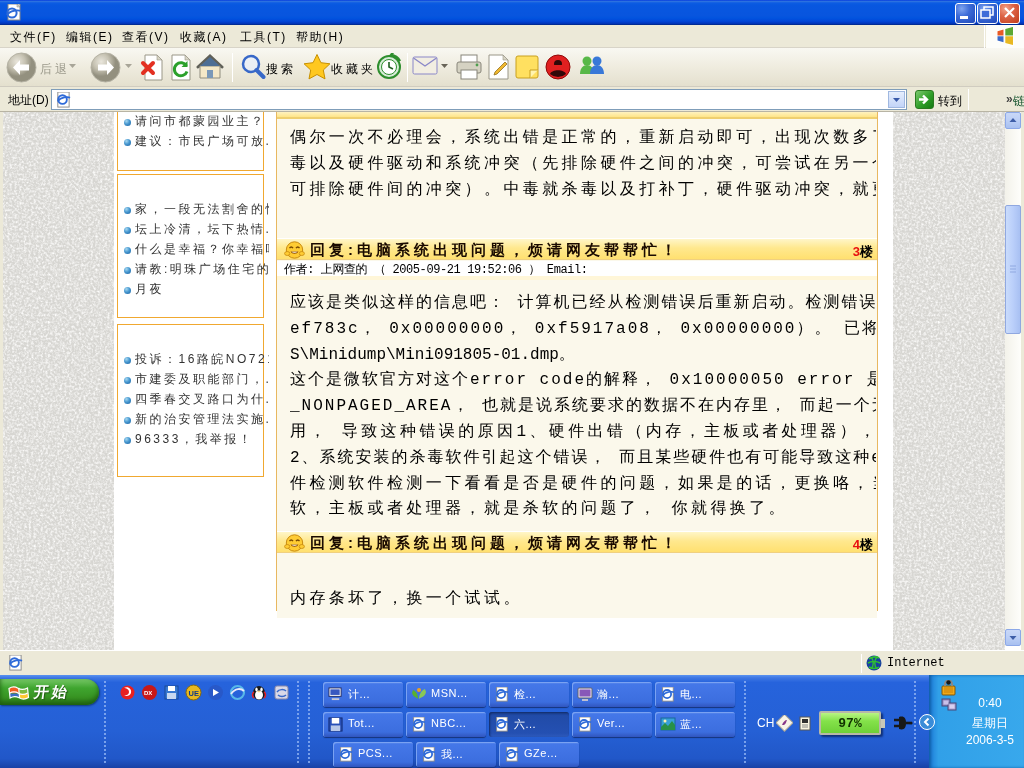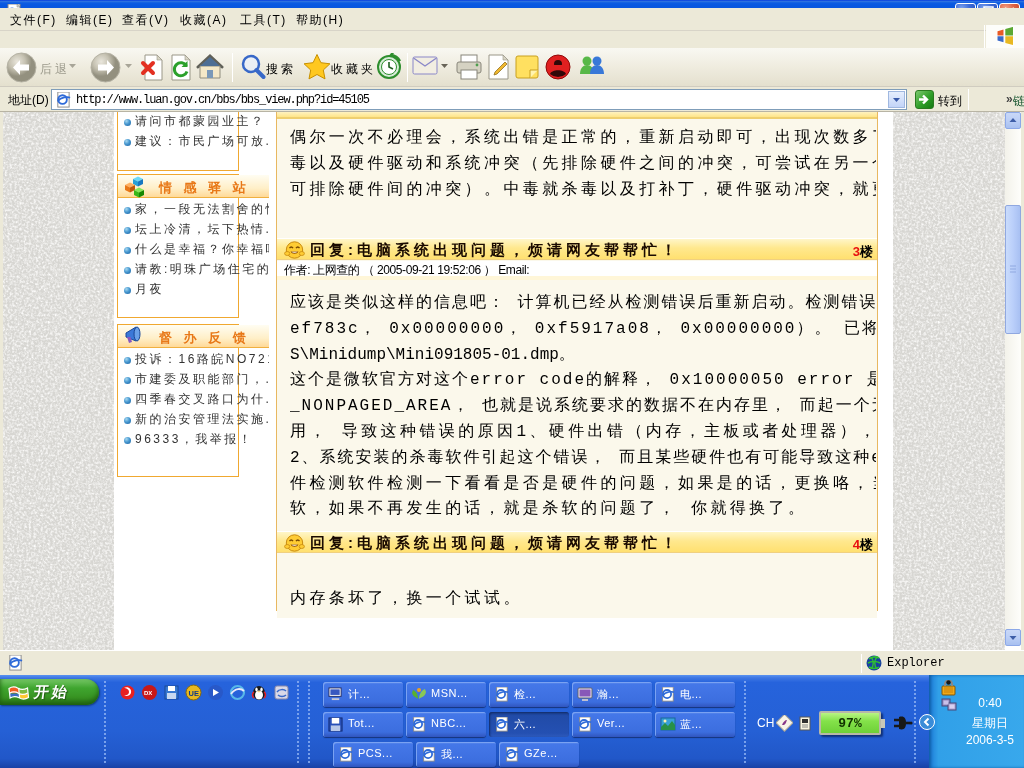--- a/index.html
+++ b/index.html
@@ -6,21 +6,21 @@
 .abs{position:absolute}
 
 #titlebar{position:absolute;left:0;top:0;width:1024px;height:25px;
 background:linear-gradient(180deg,#0831D9 0%,#1D6AE5 4%,#2B71E0 6%,#1662E2 10%,#0B5BE2 14%,#0857E0 20%,#0855DE 63%,#0254DE 72%,#0146D8 85%,#0130B0 97%,#00215E 100%);}
 #titlebar .ttext{position:absolute;left:27px;top:4px;color:#fff;font:bold 13px "Liberation Mono",monospace;letter-spacing:1.5px;white-space:nowrap}
 .winbtn{position:absolute;top:3px;width:21px;height:21px;border-radius:3px;border:1px solid #fff;color:#fff;text-align:center}
 #btnmin{left:955px;background:radial-gradient(circle at 30% 25%,#7FA4EF 0%,#3D6CD8 40%,#1E48B8 100%)}
 #btnmax{left:977px;background:radial-gradient(circle at 30% 25%,#7FA4EF 0%,#3D6CD8 40%,#1E48B8 100%)}
 #btncls{left:999px;background:radial-gradient(circle at 30% 25%,#F2A38A 0%,#DD6547 40%,#C03C1A 100%)}
 
-#menubar{position:absolute;left:0;top:8px;width:1024px;height:23px;background:#ECE9D8;border-bottom:1px solid #D8D4C8}
+#menubar{position:absolute;left:0;top:25px;width:1024px;height:23px;background:#ECE9D8;border-bottom:1px solid #D8D4C8}
 #menubar span{position:absolute;top:4px;font-size:12px;color:#000;white-space:nowrap;letter-spacing:1.5px}
 #menusep{position:absolute;left:984px;top:25px;width:1px;height:23px;background:#C8C4B8;border-right:1px solid #fff}
 
 #toolbar{position:absolute;left:0;top:48px;width:1024px;height:39px;background:linear-gradient(180deg,#F9F8F2 0%,#EFECDF 50%,#E4E0CE 100%);border-bottom:1px solid #D0CCC0}
 .tbsep{position:absolute;top:5px;width:1px;height:29px;background:#C9C5B6;border-right:1px solid #FFF}
 .tbtext{position:absolute;font-size:12px;color:#000;top:13px;white-space:nowrap;letter-spacing:3px}
 .tbgray{color:#9C9A8C}
 
 #addrbar{position:absolute;left:0;top:87px;width:1024px;height:25px;background:#ECE9D8;border-bottom:1px solid #B8B4A4}
 #addrlabel{position:absolute;left:8px;top:5px;font-size:12px;color:#000}
@@ -37,38 +37,38 @@
 #texleft{position:absolute;left:0px;top:0;width:111px;height:538px}
 #texright{position:absolute;left:890px;top:0;width:112px;height:538px}
 #whitetable{position:absolute;left:111px;top:0;width:779px;height:538px;background:#fff}
 
 #vscroll{position:absolute;left:1002px;top:0;width:16px;height:534px;background:linear-gradient(90deg,#F3F2EA,#FEFEFB)}
 .sbtn{position:absolute;left:0;width:16px;height:17px;border-radius:2px;background:linear-gradient(180deg,#C9D8F8 0%,#BCCFF6 50%,#A8C0F0 100%);border:1px solid #8CA8E8;color:#3858A8;font-size:9px;text-align:center;line-height:15px}
 #sthumb{position:absolute;left:0;top:93px;width:16px;height:129px;border-radius:2px;background:linear-gradient(90deg,#CADCFC 0%,#BACFFA 50%,#A8C0F2 100%);border:1px solid #90A8E0}
 #contentedge{position:absolute;left:1018px;top:0;width:3px;height:538px;background:#ECE9D8}
 
 #sidebar{position:absolute;left:114px;top:0;width:153px;height:538px;font-size:12px}
-.sbox{position:absolute;left:0;width:122px;background:#fff;border:1px solid #F0A830}
+.sbox{position:absolute;left:0;width:147px;background:#fff;border:1px solid #F0A830}
 .shead{position:absolute;left:0;top:0;width:151px;height:23px;background:linear-gradient(180deg,#FFFDF2 0%,#FFEFC8 60%,#FFD998 100%);border-bottom:1px solid #F0B040}
 .shead svg{position:absolute;left:5px;top:0}
 .shead span{position:absolute;left:41px;top:4px;color:#E87818;font-weight:bold;font-size:13px;white-space:nowrap;letter-spacing:4px}
 .sitem{position:absolute;left:6px;width:145px;height:20px;line-height:20px;color:#333;white-space:nowrap;overflow:hidden;letter-spacing:2.5px}
 .sitem:before{content:"";display:inline-block;width:7px;height:7px;margin-right:4px;border-radius:50%;background:radial-gradient(circle at 35% 30%,#A8D8F0 0%,#4898D0 45%,#1860A0 100%);vertical-align:-1px}
 #mainc{position:absolute;left:273px;top:0;width:602px;height:499px;background:#FBF8EB;border-left:1px solid #E8B860;border-right:1px solid #E8B860;border-bottom:1px solid #E8B860}
 .ybandtop{position:absolute;left:0;top:0;width:600px;height:7px;background:linear-gradient(180deg,#FFF2C0,#FFE588);border-bottom:2px solid #EFCF70}
 .pbody{position:absolute;left:0;width:600px;background:#FBF8EB;padding-left:13px;font-size:16px;line-height:25.8px;color:#000;font-family:"Liberation Mono",monospace}
 .pbody div{white-space:nowrap;overflow:hidden;width:586px;letter-spacing:3.4px}
 .pbody div.lt{letter-spacing:0}
 .pbody div.mx{letter-spacing:2px}
 .phead{position:absolute;left:0;width:600px;height:22px;background:linear-gradient(180deg,#FFF6C8 0%,#FFE88E 45%,#FFE070 100%);border-top:1px solid #fff;border-bottom:1px solid #F0D080}
 .phead b{position:absolute;left:33px;top:2px;font-size:15px;color:#1A0A00;letter-spacing:4px;white-space:nowrap}
 .phead .floor{position:absolute;right:4px;top:4px;font-size:13px;font-weight:bold;color:#000}
 .phead .floor i{color:#E81010;font-style:normal}
 .smiley{position:absolute;left:7px;top:1px;width:21px;height:20px}
-.pauth{position:absolute;left:0;width:600px;height:19px;background:#fff;border-bottom:4px solid #FFF6D8;padding-left:7px;font-size:12px;letter-spacing:-0.4px;line-height:19px;color:#000;font-family:Liberation Sans, sans-serif;white-space:nowrap}
+.pauth{position:absolute;left:0;width:600px;height:19px;background:#fff;border-bottom:4px solid #FFF6D8;padding-left:7px;font-size:12px;letter-spacing:-0.4px;line-height:19px;color:#000;font-family:Liberation Mono, monospace;white-space:nowrap}
 
 #statusbar{position:absolute;left:0;top:650px;width:1024px;height:25px;background:#ECE9D8;border-top:1px solid #fff}
 
 #taskbar{position:absolute;left:0;top:675px;width:1024px;height:93px;background:linear-gradient(180deg,#5A93F0 0%,#3E77E4 3%,#2663DC 8%,#2560D5 60%,#2157C8 90%,#1941A5 100%)}
 #startbtn{position:absolute;left:0;top:4px;width:99px;height:26px;border-radius:0 13px 13px 0;background:linear-gradient(180deg,#76C766 0%,#3FA52F 35%,#389423 70%,#2E7D1A 100%);box-shadow:inset 0 -3px 5px #1E5E10,1px 1px 2px #123A78}
 #startbtn svg{position:absolute;left:7px;top:3px}
 #startbtn span{position:absolute;left:34px;top:4px;color:#fff;font-weight:bold;font-size:15px;letter-spacing:3px;transform:skewX(-8deg);text-shadow:1px 1px 1px #205810}
 .qsep{position:absolute;top:5px;width:2px;height:83px;background-image:radial-gradient(circle,#8FB2F2 1px,transparent 1.2px);background-size:2px 4px;opacity:.8}
 .tkb{position:absolute;width:80px;height:25px;border-radius:3px;background:linear-gradient(180deg,#5F8DEE 0%,#4477E8 10%,#3C6EDF 80%,#3055BE 100%);box-shadow:inset 1px 1px 0 #7AA2F2,0 1px 1px #16337A}
 .tkb svg{position:absolute;left:5px;top:5px}
@@ -214,21 +214,20 @@
 </div>
 
 <div id="addrbar">
   <span id="addrlabel">地址(D)</span>
   <div id="addrinput">
     <svg class="abs" style="left:3px;top:2px" width="16" height="16" viewBox="0 0 17 17">
         <rect x="3" y="0" width="12" height="16" fill="#fff" stroke="#888"></rect>
         <circle cx="8" cy="8" r="4.6" fill="none" stroke="#2E6AD8" stroke-width="2"></circle>
         <path d="M3 10c3-5 11-5 13-4" stroke="#2E6AD8" stroke-width="1.8" fill="none"></path>
       </svg>
-    <span class="url">http://www.luan.gov.cn/bbs/bbs_view.php?id=45105</span>
     <div id="addrdrop"><svg width="15" height="15">
           <path d="M4 6l3.5 4L11 6z" fill="#3858A8"></path>
         </svg></div>
   </div>
   <div id="gobtn"><svg width="17" height="17">
         <path d="M3 8.5h7M7 4.5l4 4-4 4" stroke="#fff" stroke-width="2.4" fill="none"></path>
       </svg></div>
   <span id="gotext">转到</span>
   <div id="addrsep2"></div>
   <span id="linktext">链接</span>
@@ -256,51 +255,27 @@
       <rect width="100%" height="100%" filter="url(#nz)"></rect>
       <rect width="100%" height="100%" filter="url(#nz2)"></rect>
     </svg>
   <div id="whitetable"></div>
   <div id="sidebar">
     <div class="sbox" style="top:-8px;height:67px">
       <div class="sitem" style="top:6px">请问市都蒙园业主？</div>
       <div class="sitem" style="top:26px">建议：市民广场可放...</div>
     </div>
     <div class="sbox" style="top:62px;height:144px">
-      <div class="shead">
-          <svg width="26" height="23" viewBox="0 0 26 23">
-            <g transform="translate(1,0)">
-              <path d="M9 4l5-2.5 5 2.5-5 2.5z" fill="#6CD8F8"></path>
-              <path d="M9 4v5l5 2.5v-5z" fill="#28A0D8"></path>
-              <path d="M19 4v5l-5 2.5v-5z" fill="#1878C0"></path>
-              <path d="M1 10l5-2.5 5 2.5-5 2.5z" fill="#FFB060"></path>
-              <path d="M1 10v5l5 2.5v-5z" fill="#E87818"></path>
-              <path d="M11 10v5l-5 2.5v-5z" fill="#C05808"></path>
-              <path d="M10 15l5-2.5 5 2.5-5 2.5z" fill="#88E858"></path>
-              <path d="M10 15v5l5 2.5v-5z" fill="#38B818"></path>
-              <path d="M20 15v5l-5 2.5v-5z" fill="#188800"></path>
-            </g>
-          </svg>
-          <span>情 感 驿 站</span>
-        </div>
       <div class="sitem" style="top:24px">家，一段无法割舍的情感</div>
       <div class="sitem" style="top:44px">坛上冷清，坛下热情...</div>
       <div class="sitem" style="top:64px">什么是幸福？你幸福吗？</div>
       <div class="sitem" style="top:84px">请教:明珠广场住宅的...</div>
       <div class="sitem" style="top:104px">月夜</div>
     </div>
     <div class="sbox" style="top:212px;height:153px">
-      <div class="shead">
-          <svg width="24" height="20" viewBox="0 0 24 20">
-            <path d="M3 8l10-6v14L3 12z" fill="#3B78D8" stroke="#1A4898"></path>
-            <ellipse cx="14" cy="9" rx="3" ry="7" fill="#6AA0E8" stroke="#1A4898"></ellipse>
-            <path d="M4 12l2 6 3-1-1.5-5z" fill="#8858C0"></path>
-          </svg>
-          <span>督 办 反 馈</span>
-        </div>
       <div class="sitem" style="top:24px">投诉：16路皖NO7213...</div>
       <div class="sitem" style="top:44px">市建委及职能部门，...</div>
       <div class="sitem" style="top:64px">四季春交叉路口为什...</div>
       <div class="sitem" style="top:84px">新的治安管理法实施...</div>
       <div class="sitem" style="top:104px">96333，我举报！</div>
     </div>
   </div>
   <div id="mainc">
     <div class="ybandtop"></div>
     <div class="pbody" style="top:9px;height:115px;padding-top:5px">
@@ -324,21 +299,21 @@
     <div class="pauth" style="top:149px">作者: 上网查的 （ 2005-09-21 19:52:06 ） Email:</div>
     <div class="pbody" style="top:172px;height:242px;padding-top:7px">
       <div class="mx">应该是类似这样的信息吧：  计算机已经从检测错误后重新启动。检测错误：  0x10000050（0xfe</div>
       <div class="mx">ef783c，  0x00000000，  0xf5917a08，  0x00000000）。  已将转储的数据保存在：  C：\WINDOW</div>
       <div class="lt">S\Minidump\Mini091805-01.dmp。</div>
       <div class="mx">这个是微软官方对这个error code的解释，  0x10000050 error 是0x00000050：  PAGE_FAULT_IN</div>
       <div class="mx">_NONPAGED_AREA，  也就是说系统要求的数据不在内存里，  而起一个无效的系统内存地址被引</div>
       <div>用，  导致这种错误的原因1、硬件出错（内存，主板或者处理器），主要是内存，  包括显存，</div>
       <div class="mx">2、系统安装的杀毒软件引起这个错误，  而且某些硬件也有可能导致这种error，你可以用些硬</div>
       <div>件检测软件检测一下看看是否是硬件的问题，如果是的话，更换咯，当然不是咯，  关掉你的杀</div>
-      <div>软，如果不再发生的话，就是杀软的问题了，  你就得换了。</div>
+      <div>软，主板或者处理器，就是杀软的问题了，  你就得换了。</div>
     </div>
     <div class="phead" style="top:419px">
         <span class="smiley"><svg width="21" height="20" viewBox="0 0 21 20">
             <circle cx="10.5" cy="10" r="8.2" fill="#FFCC33"></circle>
             <circle cx="10.5" cy="10" r="8.2" fill="none" stroke="#C88A10" stroke-width="1"></circle>
             <path d="M5.5 8.2c1-1.6 2.5-1.6 3.5 0M12 8.2c1-1.6 2.5-1.6 3.5 0" stroke="#7A4A00" stroke-width="1.3" fill="none"></path>
             <path d="M6.5 11.5a4.2 3.4 0 008 0z" fill="#8A4A00"></path>
             <path d="M7.5 11.8a3.4 1.6 0 006 0z" fill="#fff"></path>
             <ellipse cx="3.2" cy="13.5" rx="2.6" ry="2" fill="#FFCC33" stroke="#C88A10" stroke-width=".8"></ellipse>
             <ellipse cx="17.8" cy="13.5" rx="2.6" ry="2" fill="#FFCC33" stroke="#C88A10" stroke-width=".8"></ellipse>
@@ -369,21 +344,21 @@
       <rect x="3" y="0" width="12" height="16" fill="#fff" stroke="#888"></rect>
       <circle cx="8" cy="8" r="4.6" fill="none" stroke="#2E6AD8" stroke-width="2"></circle>
       <path d="M3 10c3-5 11-5 13-4" stroke="#2E6AD8" stroke-width="1.8" fill="none"></path>
     </svg>
   <div class="abs" style="left:861px;top:3px;width:1px;height:19px;background:#C8C4B4;border-right:1px solid #fff"></div>
   <svg class="abs" style="left:866px;top:4px" width="16" height="16" viewBox="0 0 16 16">
       <circle cx="8" cy="8" r="7.5" fill="#1840A0"></circle>
       <path d="M3 4c2-2 7-3 10-1M2 8c3-2 9-2 12 0M3 12c3 2 8 2 10 0" stroke="#30C030" stroke-width="1.6" fill="none"></path>
       <path d="M5 2c3 3 3 9 0 12M11 2c-3 3-3 9 0 12" stroke="#30C030" stroke-width="1.4" fill="none"></path>
     </svg>
-  <span class="abs" style="left:887px;top:5px;font:12px 'Liberation Mono',monospace">Explorer</span>
+  <span class="abs" style="left:887px;top:5px;font:12px 'Liberation Mono',monospace">Internet</span>
 </div>
 
 <div id="taskbar">
   <div id="startbtn">
       <svg width="24" height="22" viewBox="0 0 24 22">
         <defs>
           <clipPath id="fw">
             <path d="M2 6.5C5 4.5 8 4.5 11 6.2c3 1.7 6 1.7 9.5-.3l1 9.6c-3.2 2-6.4 2-9.4.3-3-1.7-6-1.7-9 .2z"></path>
           </clipPath>
         </defs>

